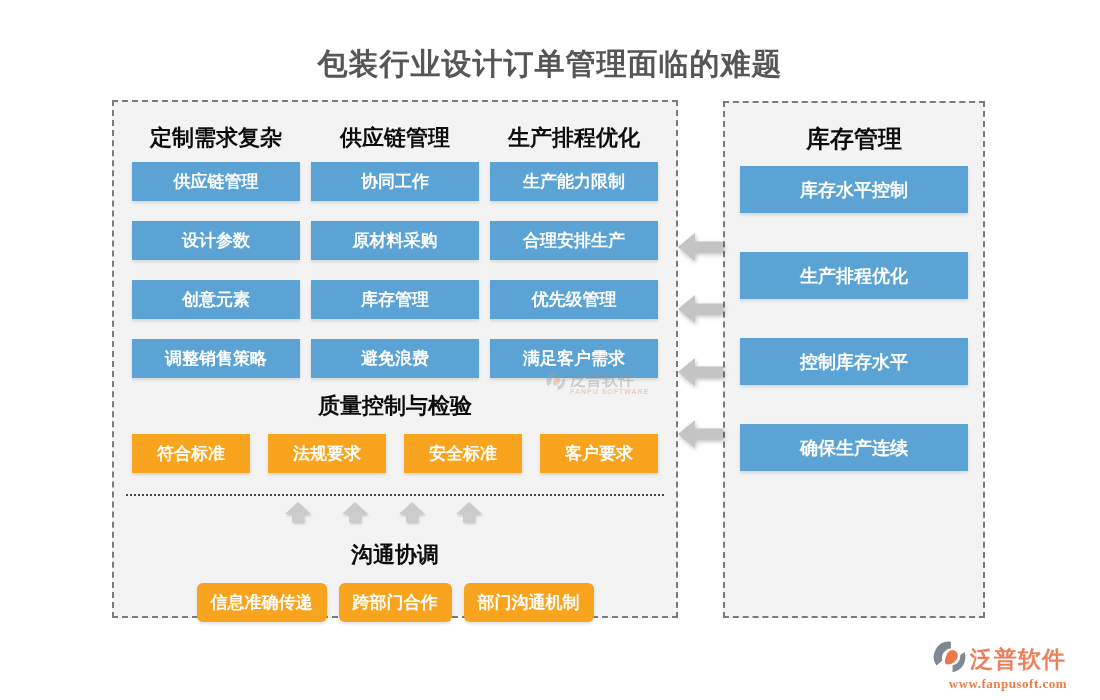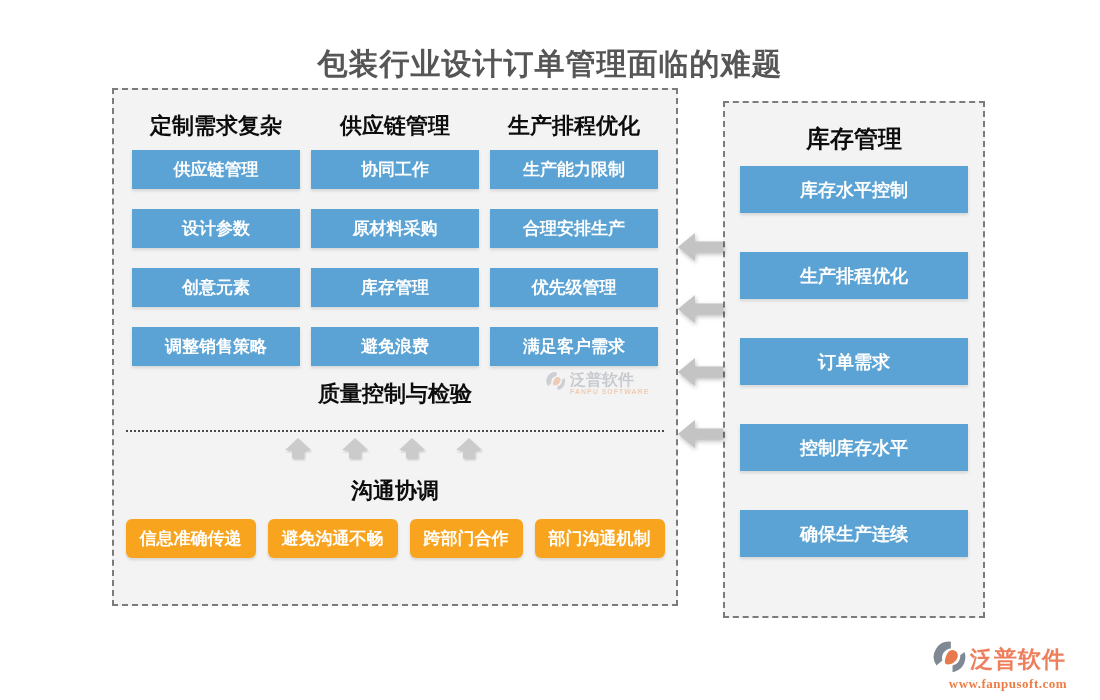--- a/index.html
+++ b/index.html
@@ -22,21 +22,21 @@
     color: #565656;
     letter-spacing: 1px;
   }
 
   
   .panel {
     position: absolute;
     background: #f3f3f3;
     border: 2px dashed #7b7b7b;
   }
-  .left-panel  { left: 112px; top: 88px; width: 566px; height: 518px; }
+  .left-panel  { left: 112px; top: 100px; width: 566px; height: 518px; }
   .right-panel { left: 723px; top: 101px; width: 262px; height: 517px; }
 
   
   .col-headers {
     margin-top: 21px;
     display: grid;
     grid-template-columns: repeat(3, 168px);
     column-gap: 11px;
     justify-content: center;
   }
@@ -203,20 +203,26 @@
       <div class="box blue-box">创意元素</div>
       <div class="box blue-box">库存管理</div>
       <div class="box blue-box">优先级管理</div>
       <div class="box blue-box">调整销售策略</div>
       <div class="box blue-box">避免浪费</div>
       <div class="box blue-box">满足客户需求</div>
     </div>
 
     <div class="section-header">质量控制与检验</div>
 
+    <div class="quality-row">
+      <div class="box orange-box">符合标准</div>
+      <div class="box orange-box">法规要求</div>
+      <div class="box orange-box">安全标准</div>
+      <div class="box orange-box">客户要求</div>
+    </div>
 
     <div class="divider"></div>
 
     <div class="up-arrows">
       <span><svg width="26" height="20" viewBox="0 0 26 20">
             <polygon points="13,0 26,12 19,12 19,20 7,20 7,12 0,12" fill="#cbcbcb"></polygon>
           </svg></span>
       <span><svg width="26" height="20" viewBox="0 0 26 20">
             <polygon points="13,0 26,12 19,12 19,20 7,20 7,12 0,12" fill="#cbcbcb"></polygon>
           </svg></span>
@@ -225,32 +231,30 @@
           </svg></span>
       <span><svg width="26" height="20" viewBox="0 0 26 20">
             <polygon points="13,0 26,12 19,12 19,20 7,20 7,12 0,12" fill="#cbcbcb"></polygon>
           </svg></span>
     </div>
 
     <div class="section-header comm-header">沟通协调</div>
 
     <div class="comm-row">
       <div class="box orange-box">信息准确传递</div>
-      <div class="box orange-box">避免沟通不畅</div>
       <div class="box orange-box">跨部门合作</div>
       <div class="box orange-box">部门沟通机制</div>
     </div>
   </div>
 
   <div class="panel right-panel">
     <div class="right-header">库存管理</div>
     <div class="right-boxes">
       <div class="box blue-box">库存水平控制</div>
       <div class="box blue-box">生产排程优化</div>
-      <div class="box blue-box">订单需求</div>
       <div class="box blue-box">控制库存水平</div>
       <div class="box blue-box">确保生产连续</div>
     </div>
   </div>
 
   <span class="left-arrow la1"><svg width="45" height="30" viewBox="0 0 45 30">
         <polygon points="0,15 17,1 17,9.5 45,9.5 45,20.5 17,20.5 17,29" fill="#c4c4c4"></polygon>
       </svg></span>
   <span class="left-arrow la2"><svg width="45" height="30" viewBox="0 0 45 30">
         <polygon points="0,15 17,1 17,9.5 45,9.5 45,20.5 17,20.5 17,29" fill="#c4c4c4"></polygon>

